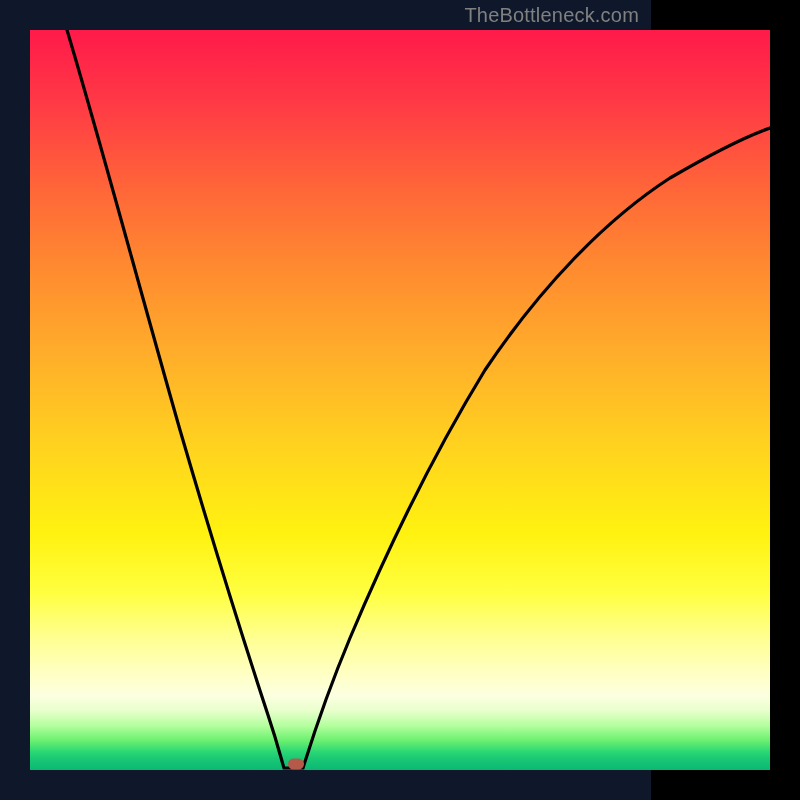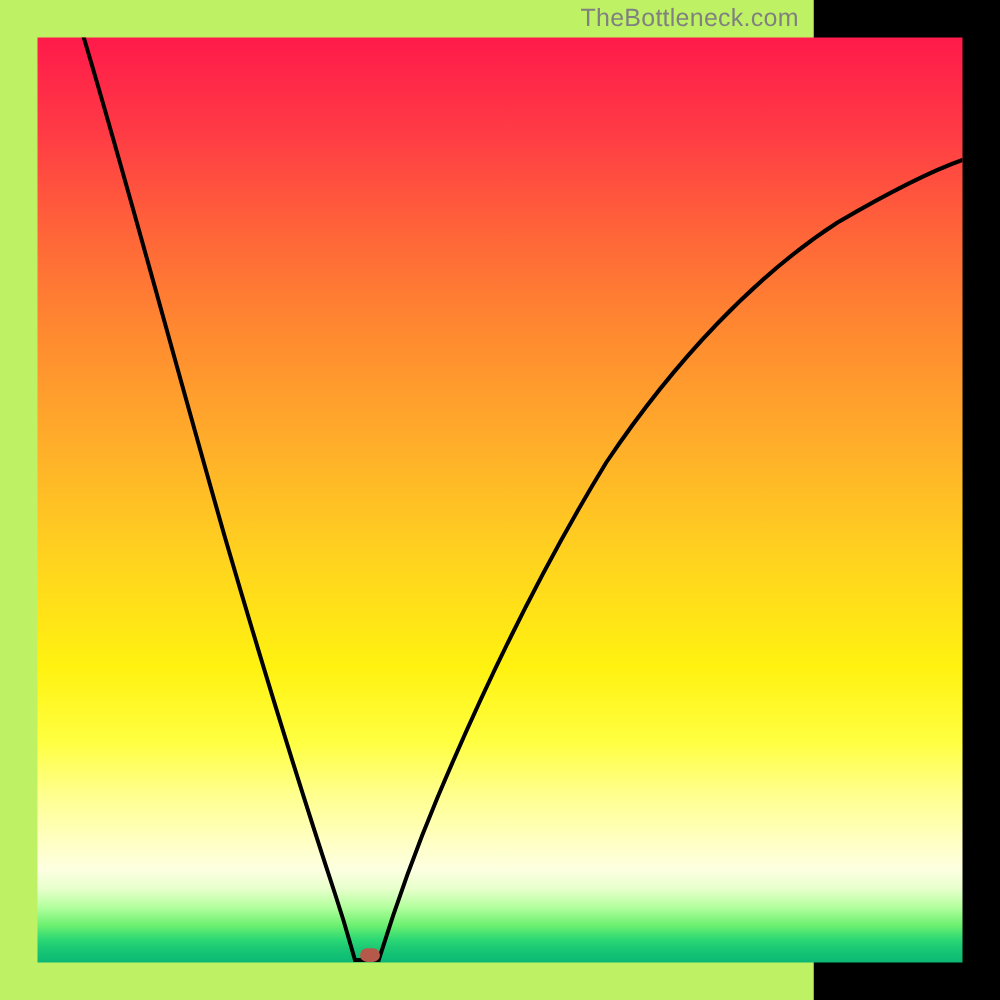--- a/index.html
+++ b/index.html
@@ -8,21 +8,21 @@
     width: 800px;
     height: 800px;
     overflow: hidden;
     background: #000;
     font-family: Arial, Helvetica, sans-serif;
   }
   .frame {
     position: relative;
     width: 651px;
     height: 800px;
-    background: #bef264;
+    background: #0f172a;
   }
   .plot {
     position: absolute;
     left: 30px;
     top: 30px;
     width: 740px;
     height: 740px;
     background: linear-gradient(
       to bottom,
       #ff1a4a 0%,

